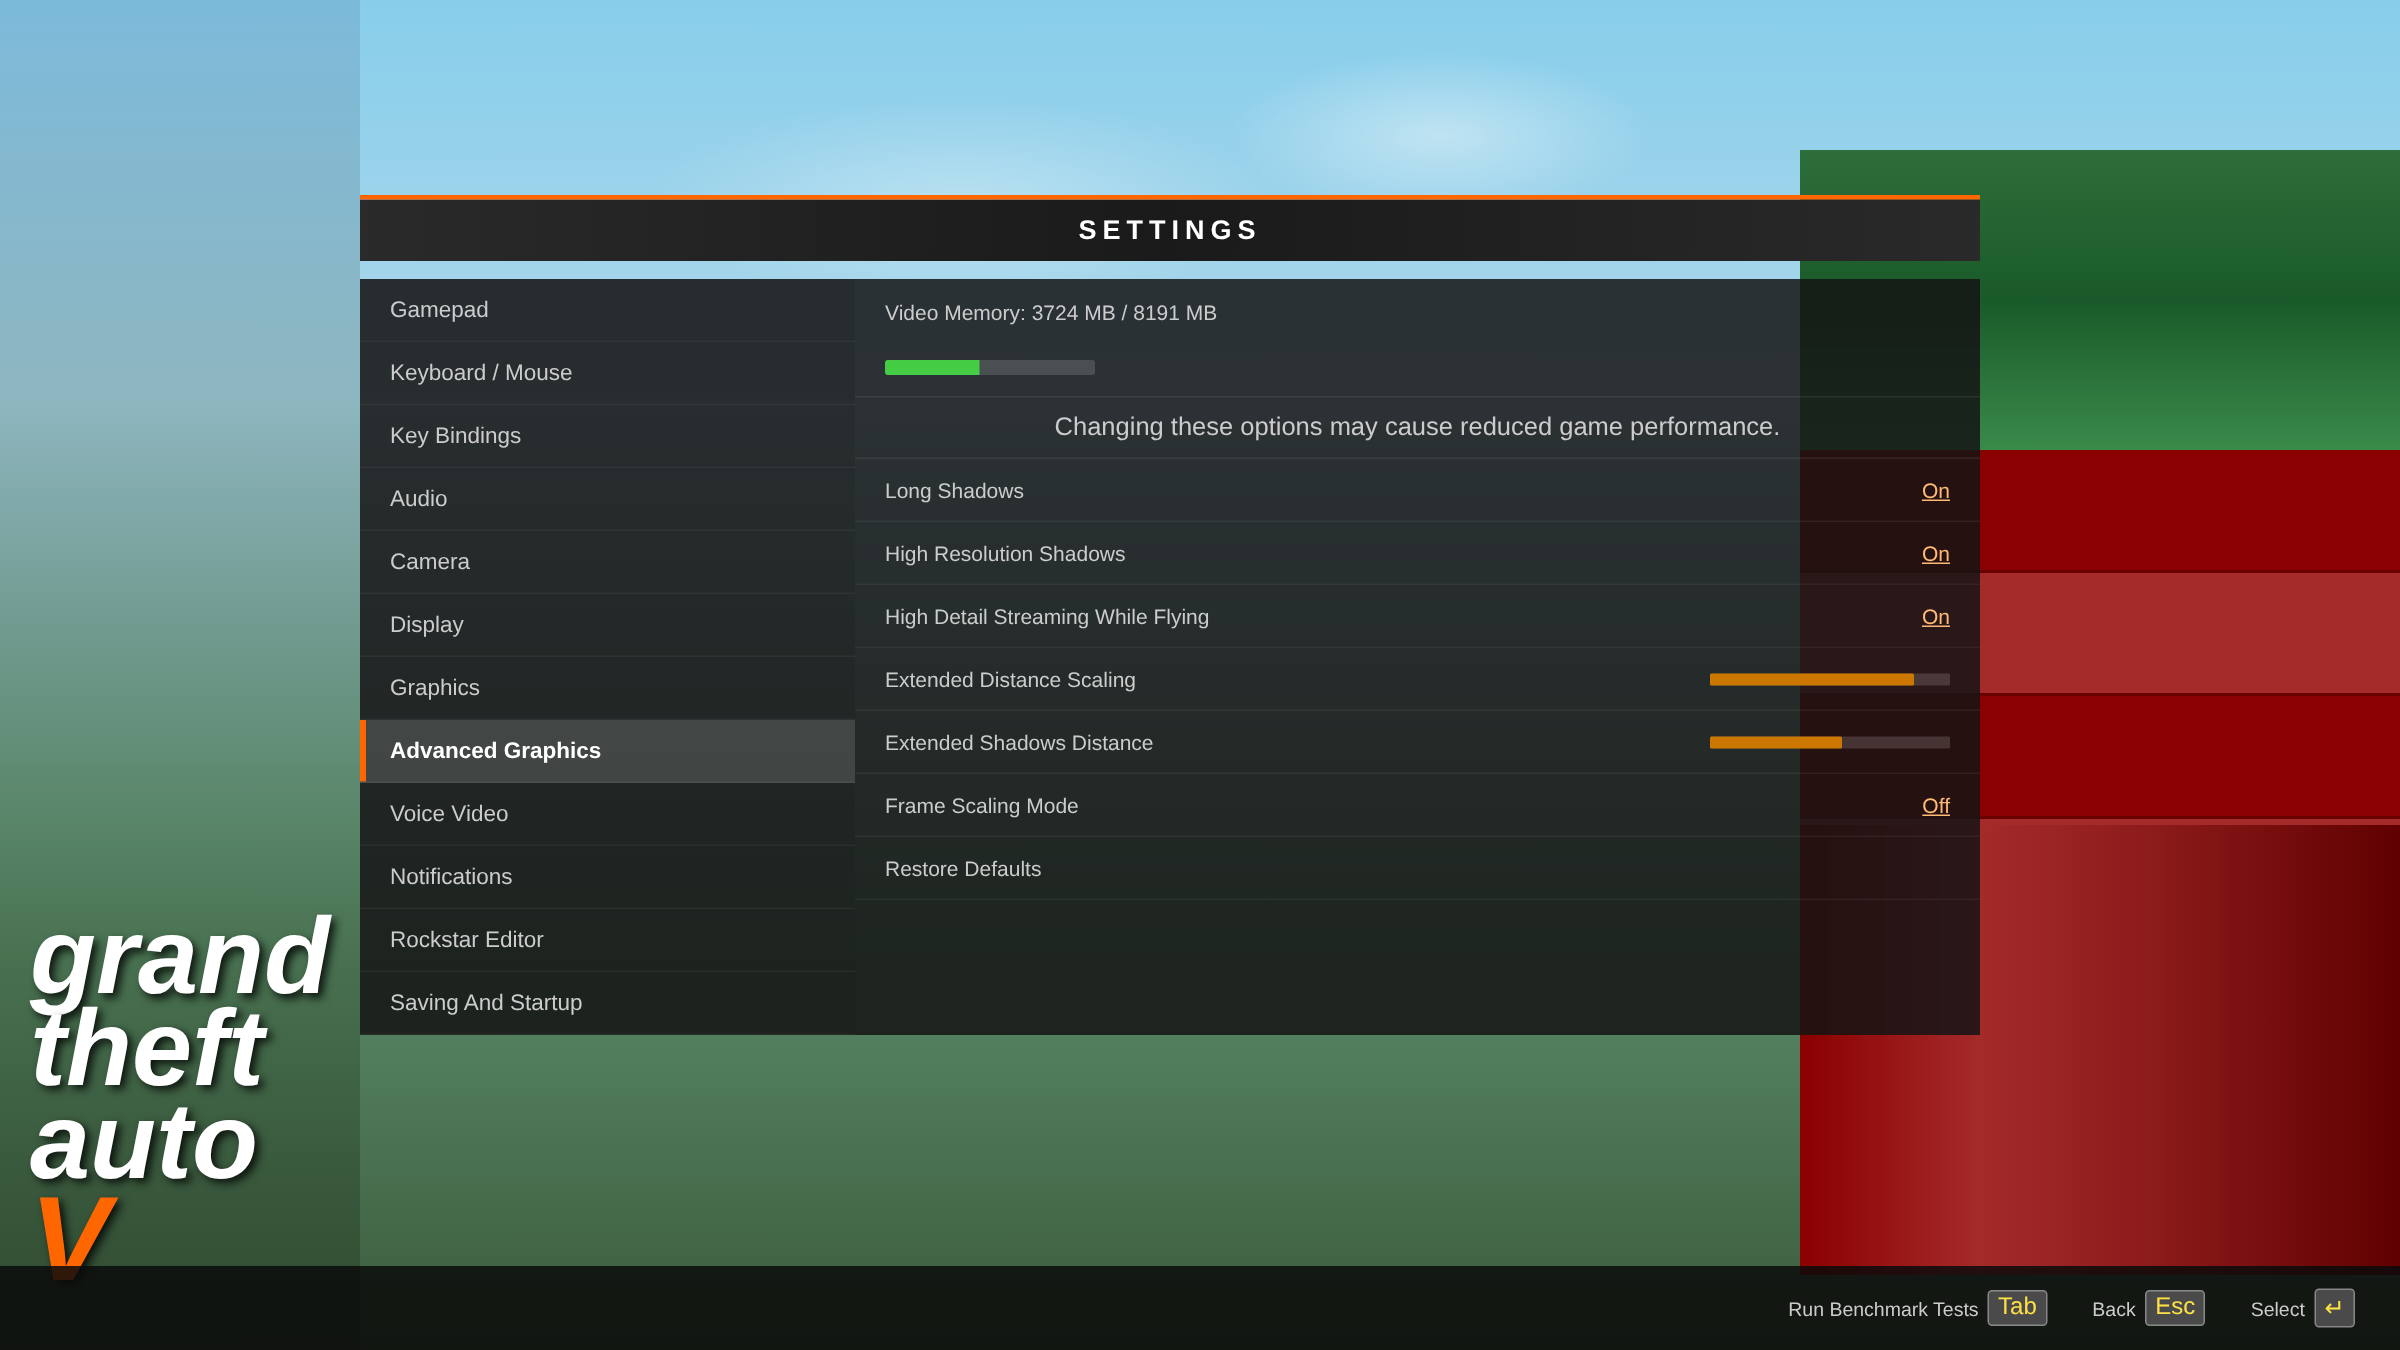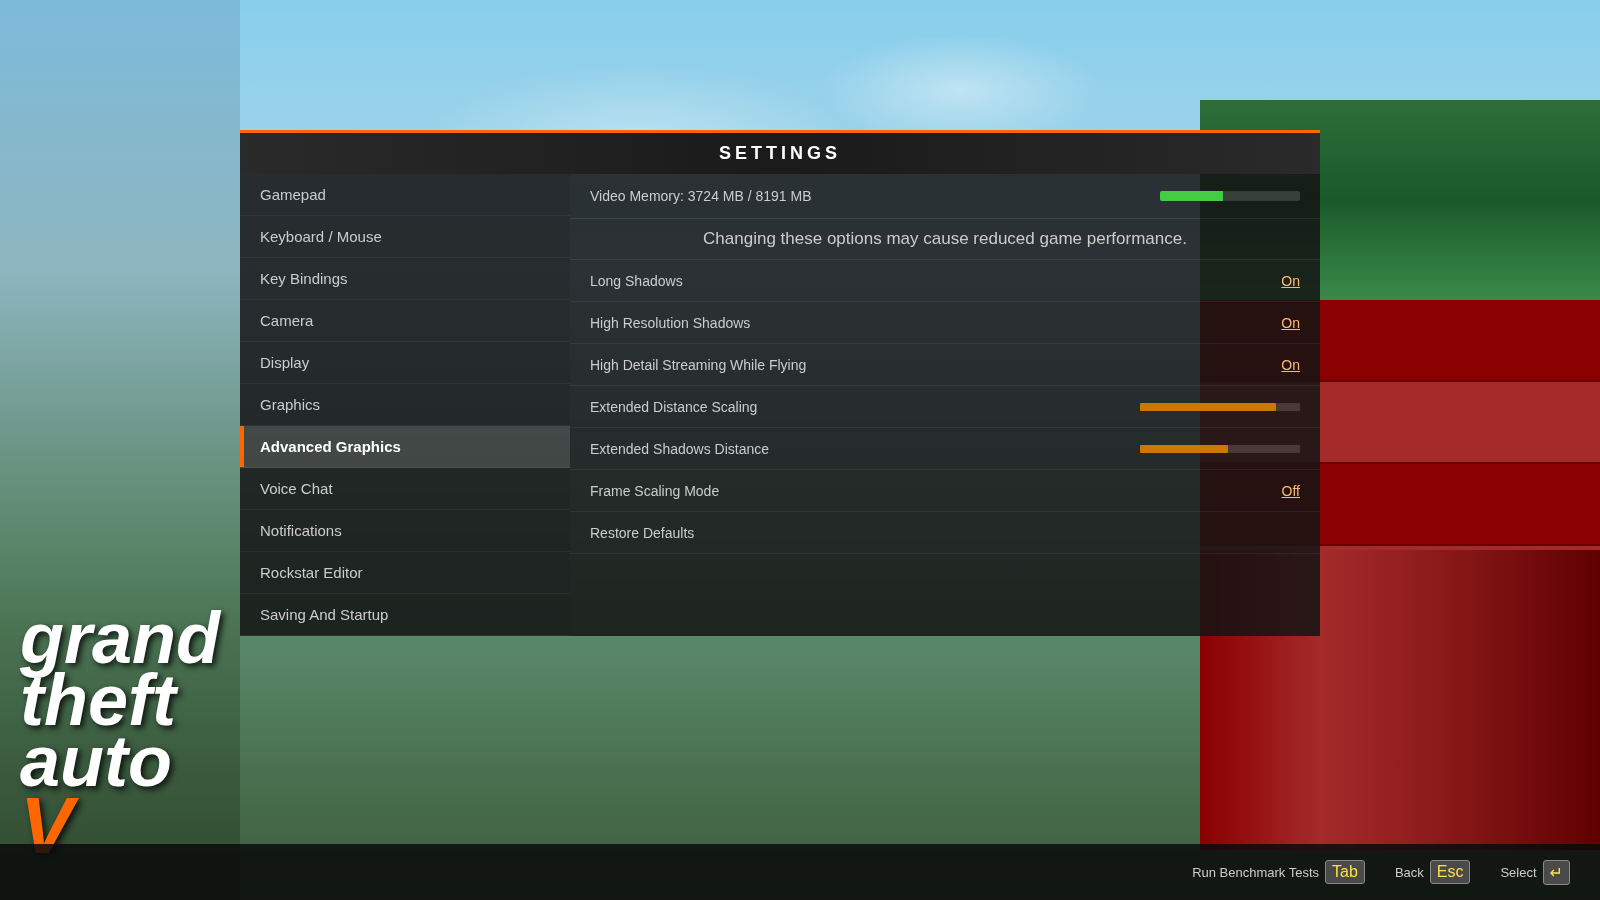--- a/index.html
+++ b/index.html
@@ -112,20 +112,21 @@
       padding: 10px 0;
       color: white;
       font-size: 18px;
       font-weight: bold;
       letter-spacing: 4px;
     }
 
     .panel-body {
       display: flex;
       background: transparent;
+      margin-top: 12px;
     }
 
     
     .menu-left {
       width: 330px;
       background: rgba(20, 20, 20, 0.88);
     }
 
     .menu-item {
       padding: 12px 20px;
@@ -155,24 +156,25 @@
     
     .content-right {
       flex: 1;
       background: rgba(20, 20, 20, 0.85);
       padding: 0;
     }
 
     
     .vram-bar-row {
       display: flex;
-      align-items: center;
+      align-items: flex-start;
       padding: 14px 20px;
       border-bottom: 1px solid rgba(255,255,255,0.08);
-      gap: 12px;
+      gap: 24px;
+      flex-direction: column;
     }
 
     .vram-label {
       color: #cccccc;
       font-size: 14px;
       flex: 1;
     }
 
     .vram-progress {
       width: 140px;
@@ -288,25 +290,26 @@
 
   <div class="title-bar">SETTINGS</div>
 
   <div class="panel-body">
 
     <div class="menu-left">
 
     <div class="menu-item">Gamepad</div>
         <div class="menu-item">Keyboard / Mouse</div>
         <div class="menu-item">Key Bindings</div>
+        <div class="menu-item">Audio</div>
         <div class="menu-item">Camera</div>
         <div class="menu-item">Display</div>
         <div class="menu-item">Graphics</div>
         <div class="menu-item active">Advanced Graphics</div>
-        <div class="menu-item">Voice Chat</div>
+        <div class="menu-item">Voice Video</div>
         <div class="menu-item">Notifications</div>
         <div class="menu-item">Rockstar Editor</div>
         <div class="menu-item">Saving And Startup</div>
       </div>
 
     <div class="content-right">
 
       <div class="vram-bar-row">
         <span class="vram-label">Video Memory: 3724 MB / 8191 MB</span>
         <div class="vram-progress">

